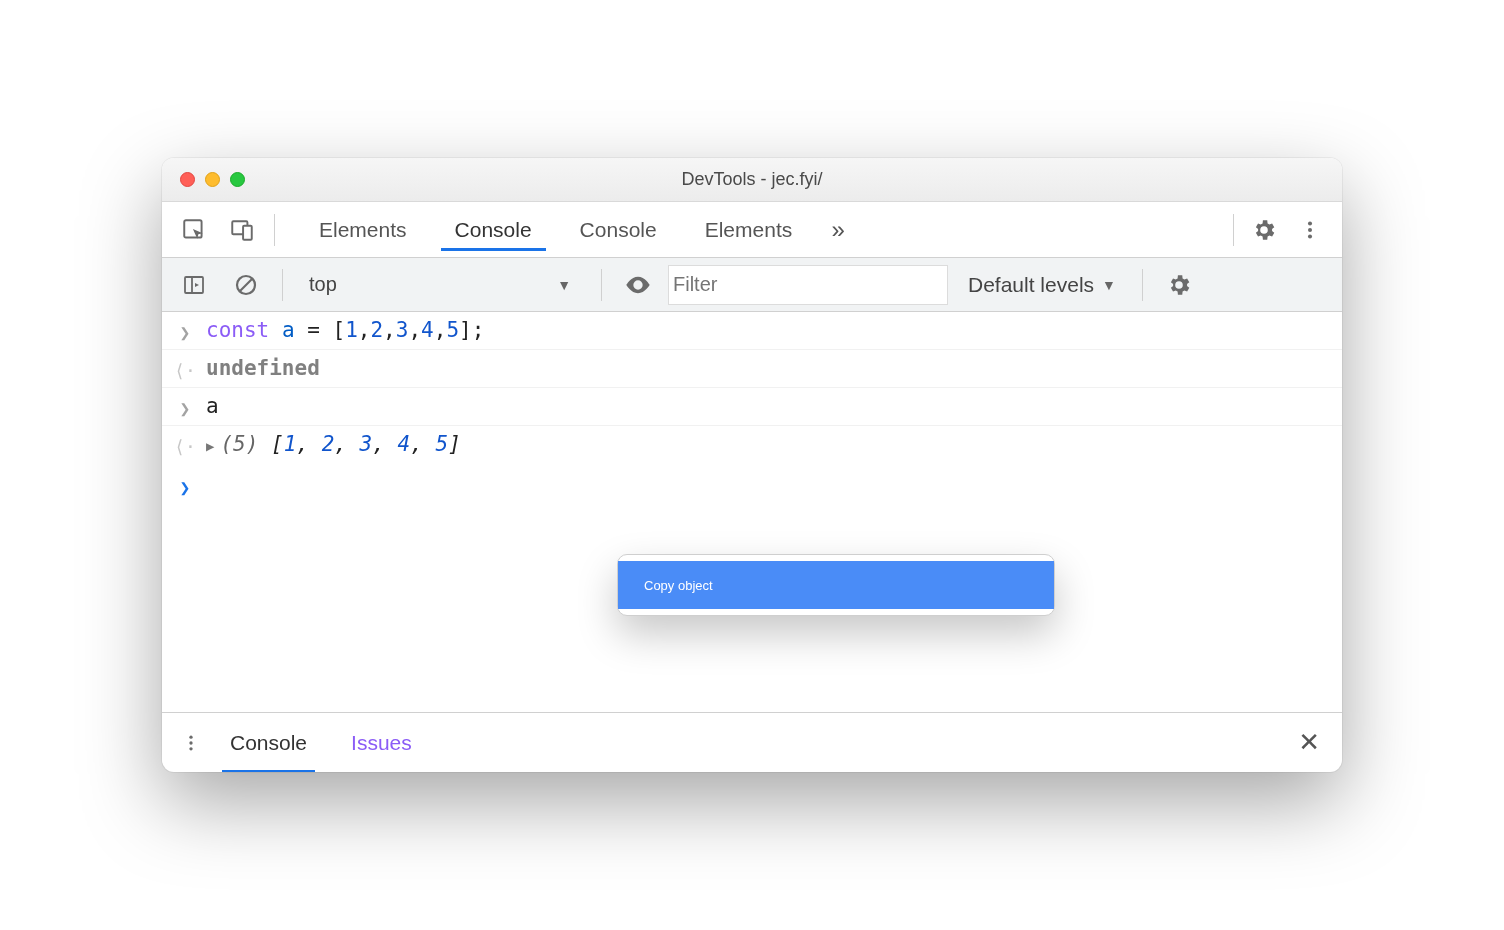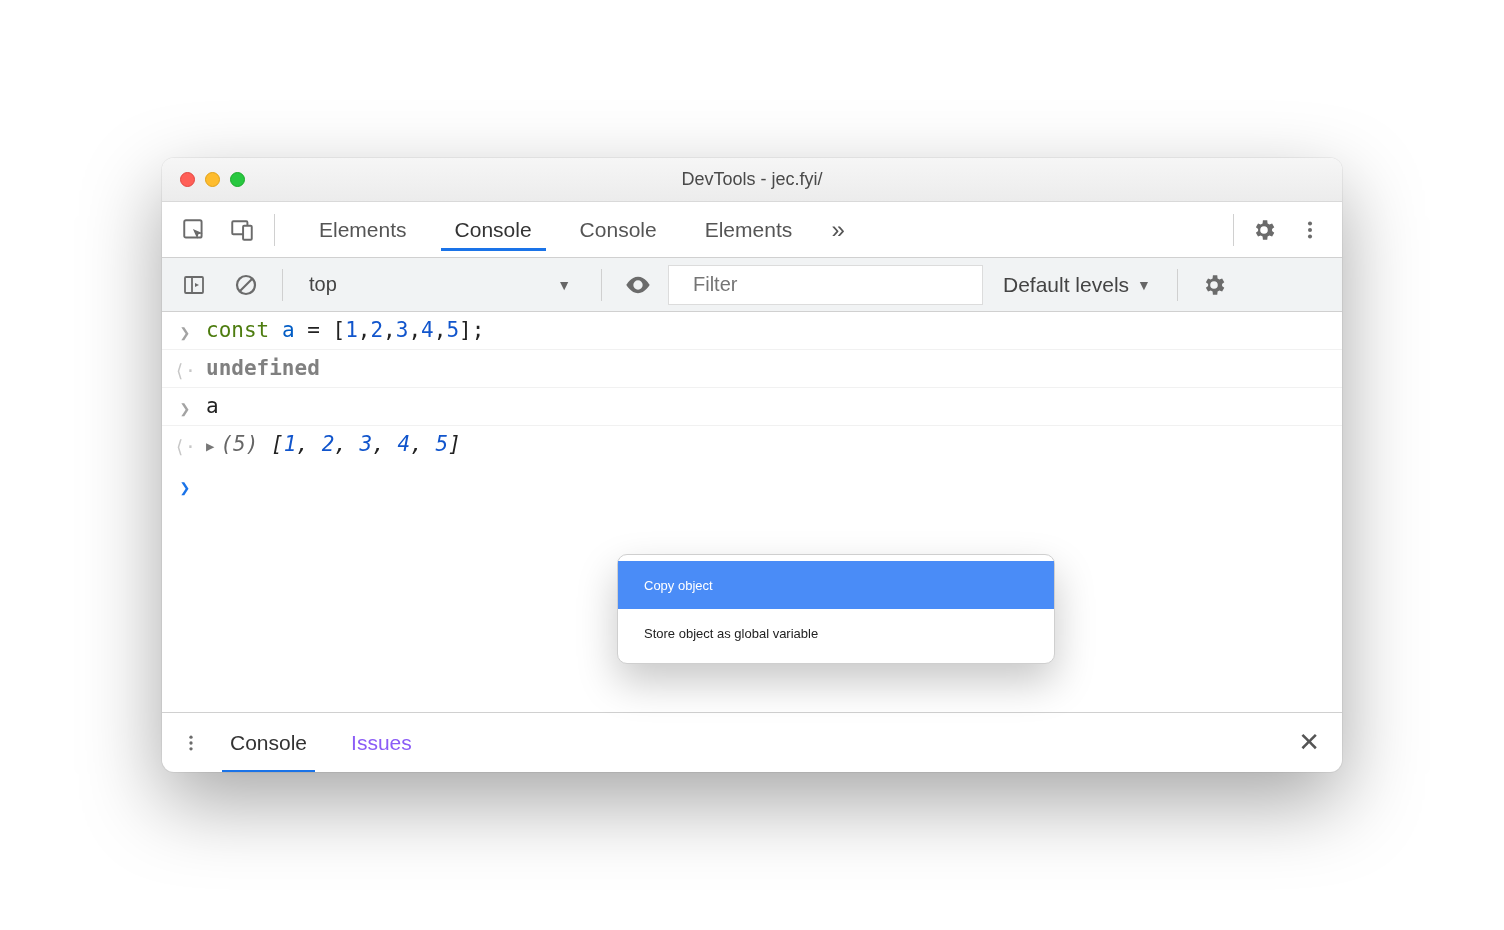--- a/index.html
+++ b/index.html
@@ -64,34 +64,34 @@
     color:#555;
   }
   .ctx-select {
     height:40px; min-width:290px; border:0; background:transparent;
     display:flex; align-items:center; justify-content:space-between;
     padding:0 16px 0 12px; font-size:20px; color:#444; cursor:pointer;gap:24px;
   }
   .caret { font-size:14px; color:#666; }
   .filter {
     flex:0 0 280px; height:40px; border:1px solid #dcdcdc; background:#fff;
-    font-size:20px; color:#777; padding:0 24px;
+    font-size:20px; color:#777; padding:0 4px;
   }
   .levels {
     display:flex; align-items:center; gap:8px; font-size:21px; color:#444;
     padding:0 12px; cursor:pointer;
   }
   
   .cbody { min-height: 400px; font-family: Menlo, Consolas, monospace; font-size:21px; color:#222; }
   .row { display:flex; align-items:flex-start; padding:6px 10px; gap:8px; border-bottom:1px solid #f1f1f1; }
   .row.noborder { border-bottom:0; }
   .gutter { width:26px; display:flex; justify-content:center; color:#a3a3a3; font-size:18px; padding-top:4px; }
   .gutter.blue { color:#1a73e8; }
   .line { flex:1; white-space:pre; }
-  .tok-kw    { color:#4d7c0f; }
+  .tok-kw    { color:#8b5cf6; }
   .tok-ident { color:#005cc5; }
   .tok-num   { color:#1155cc; }
   .tok-punc  { color:#222; }
   .undef     { color:#808080;font-weight:bold; }
   .arr-count { color:#666; font-style:italic; }
   .arr-vals  { color:#1155cc; font-style:italic; }
   .arr-brkt  { color:#222; font-style:italic; }
   .disclose  { color:#777; font-size:14px; padding-right:6px; }
   .prompt-row { padding:10px 10px 28px; }
   
@@ -252,16 +252,15 @@
     </div>
     <div class="dtabs">
       <div class="dtab active">Console</div>
       <div class="dtab">Issues</div>
     </div>
     <div class="close">✕</div>
   </div>
 
   <div class="ctxmenu">
     <div class="ctxitem hl">Copy object</div>
-    <div class="ctxitem">Store object as global variable</div>
   </div>
 
 </div>
 
 </body></html>

